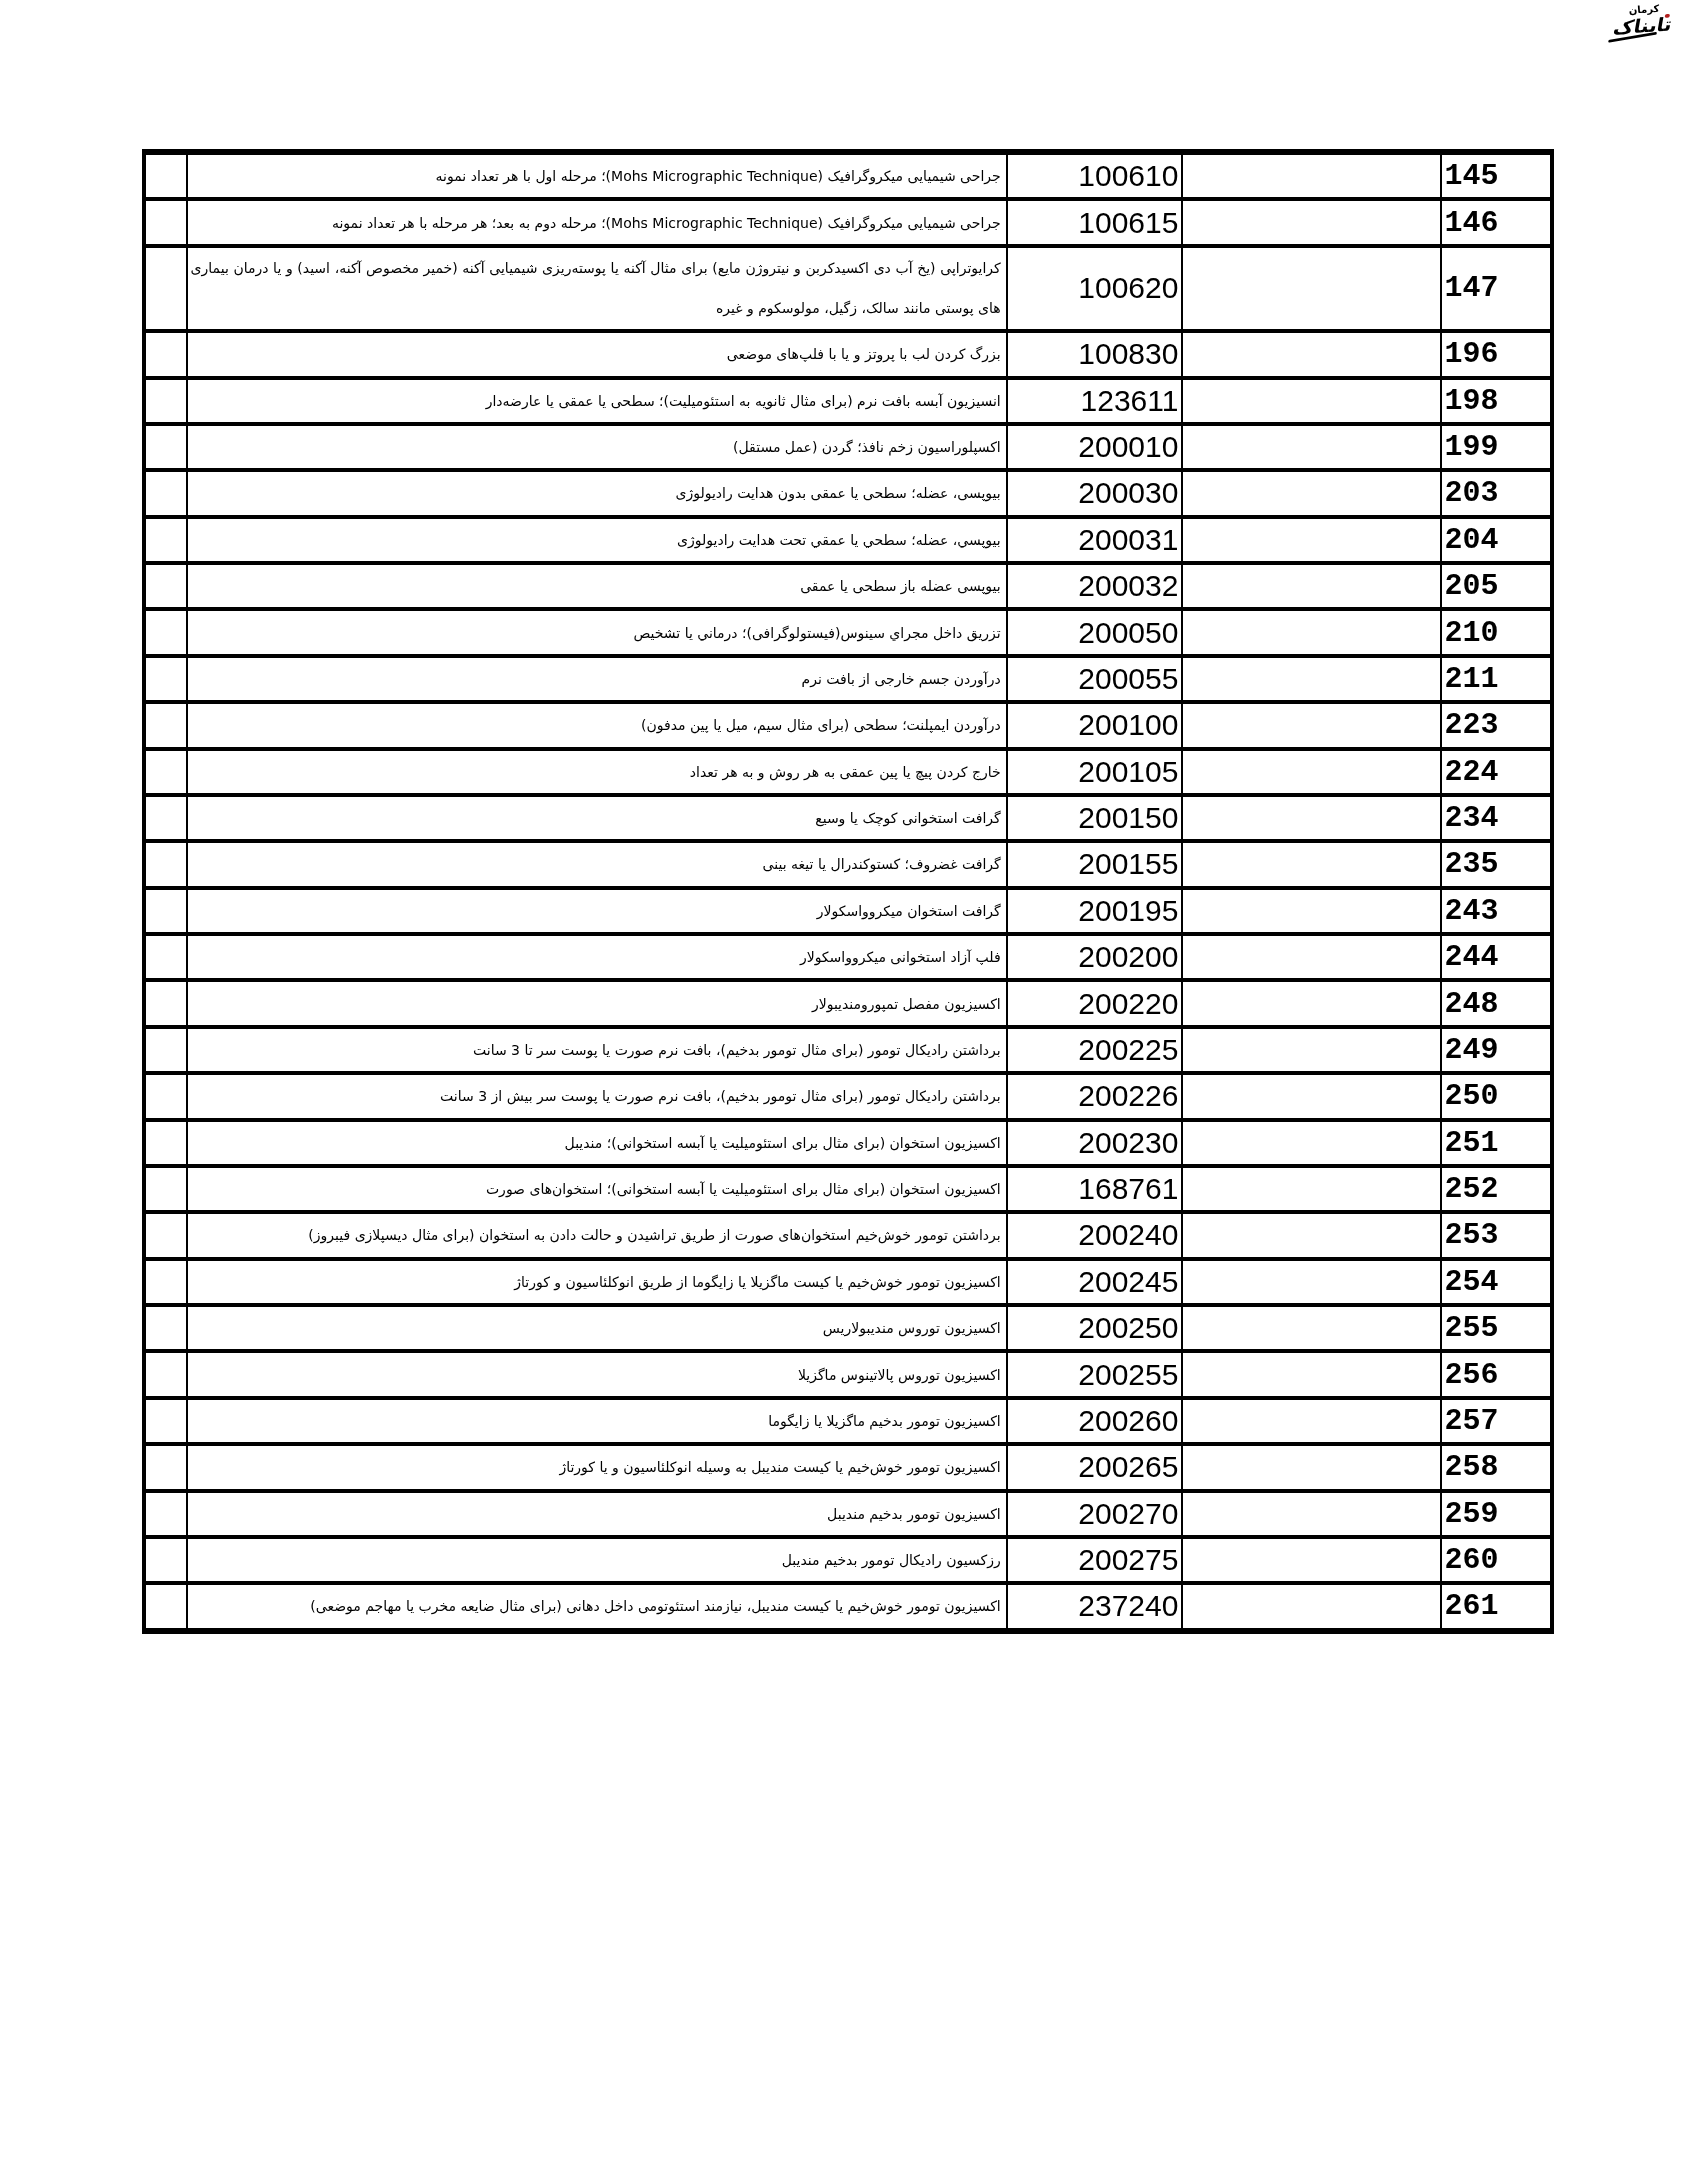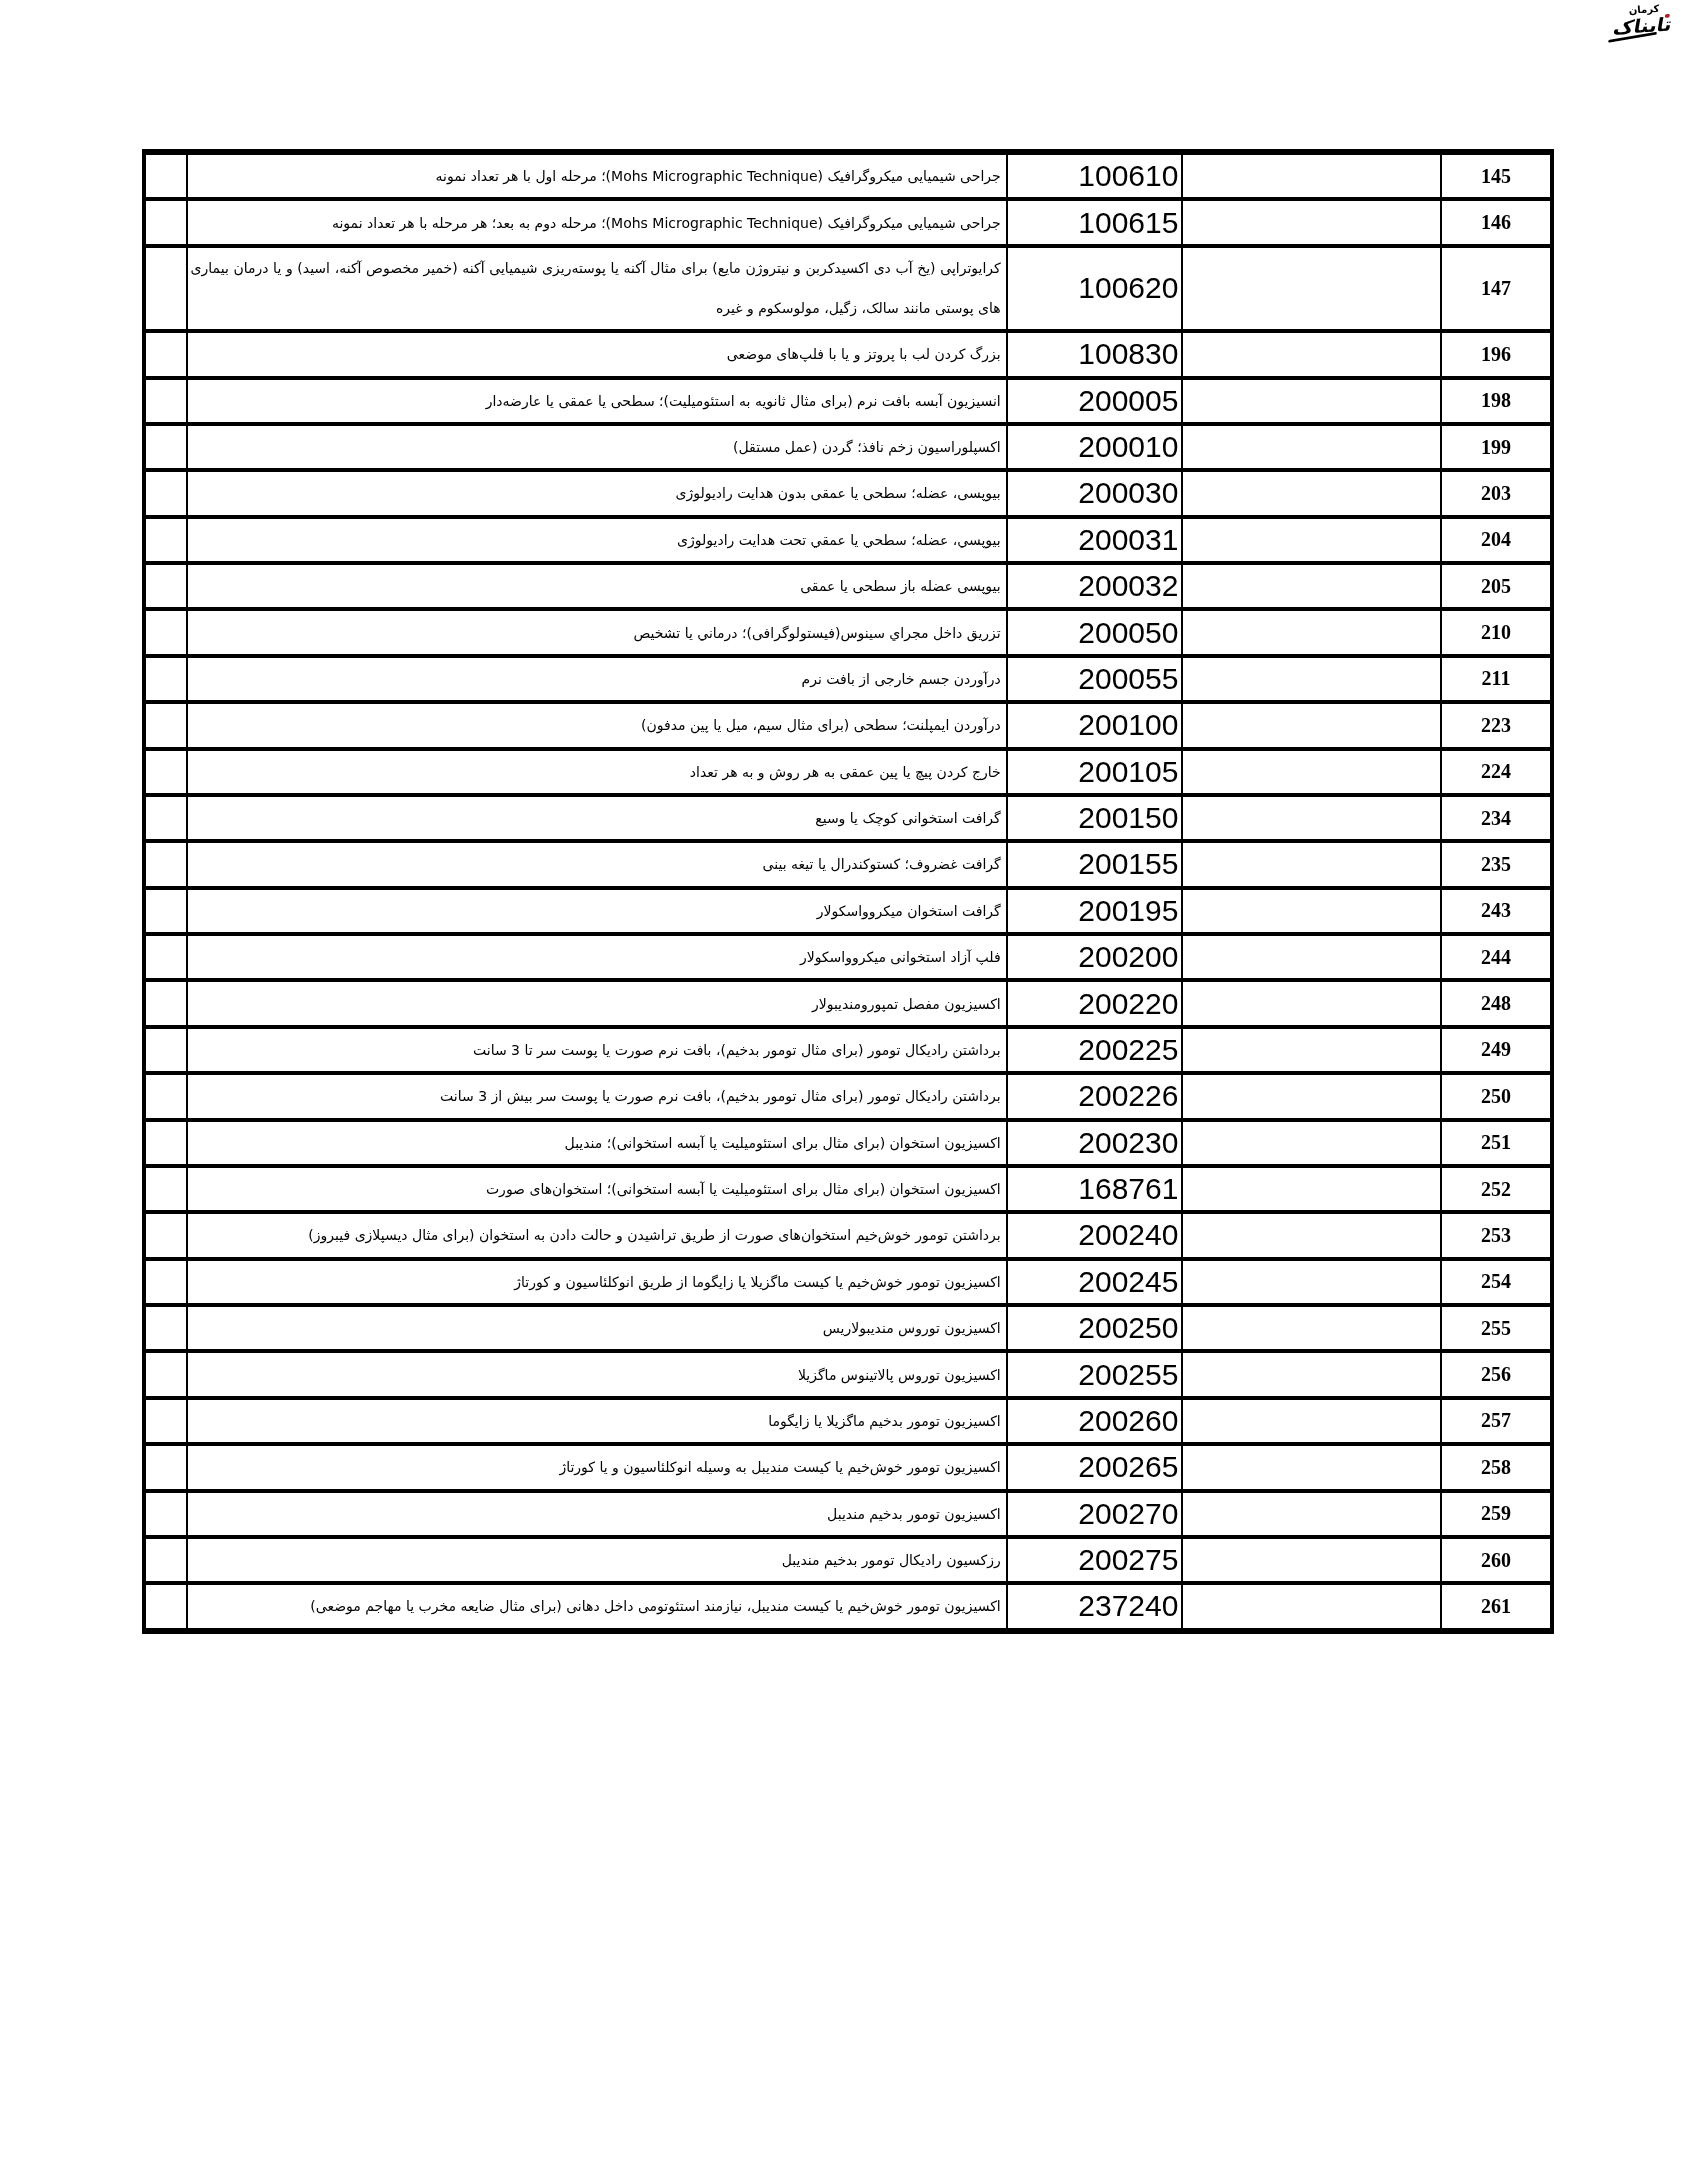--- a/index.html
+++ b/index.html
@@ -81,24 +81,24 @@
     vertical-align: middle;
     overflow: hidden;
     background: #fff;
   }
   table.codes-table {
     border: 4.6px solid #000;
     border-top-width: 6.6px;
     border-bottom-width: 6.6px;
   }
   td.c-no {
-    font-family: Liberation Serif, serif;
-    font-size: 20px;
+    font-family: Liberation Mono, monospace;
+    font-size: 30px;
     font-weight: 700;
-    text-align: center;
+    text-align: left;
     padding: 1.3px 2.6px;
   }
   td.c-empty {
     padding: 1.3px 2.6px;
   }
   td.c-code {
     font-family: "Liberation Sans", sans-serif;
     font-size: 30px;
     font-weight: 400;
     padding: 1.3px 2.6px;
@@ -158,21 +158,21 @@
         <tr>
       <td class="c-no">196</td>
       <td class="c-empty"></td>
       <td class="c-code">100830</td>
       <td class="c-desc">بزرگ کردن لب با پروتز و یا با فلپ‌های موضعی</td>
       <td class="c-margin"></td>
     </tr>
         <tr>
       <td class="c-no">198</td>
       <td class="c-empty"></td>
-      <td class="c-code">200005</td>
+      <td class="c-code">123611</td>
       <td class="c-desc">انسیزیون آبسه بافت نرم (برای مثال ثانویه به استئومیلیت)؛ سطحی یا عمقی یا عارضه‌دار</td>
       <td class="c-margin"></td>
     </tr>
         <tr>
       <td class="c-no">199</td>
       <td class="c-empty"></td>
       <td class="c-code">200010</td>
       <td class="c-desc">اکسپلوراسیون زخم نافذ؛ گردن (عمل مستقل)</td>
       <td class="c-margin"></td>
     </tr>

